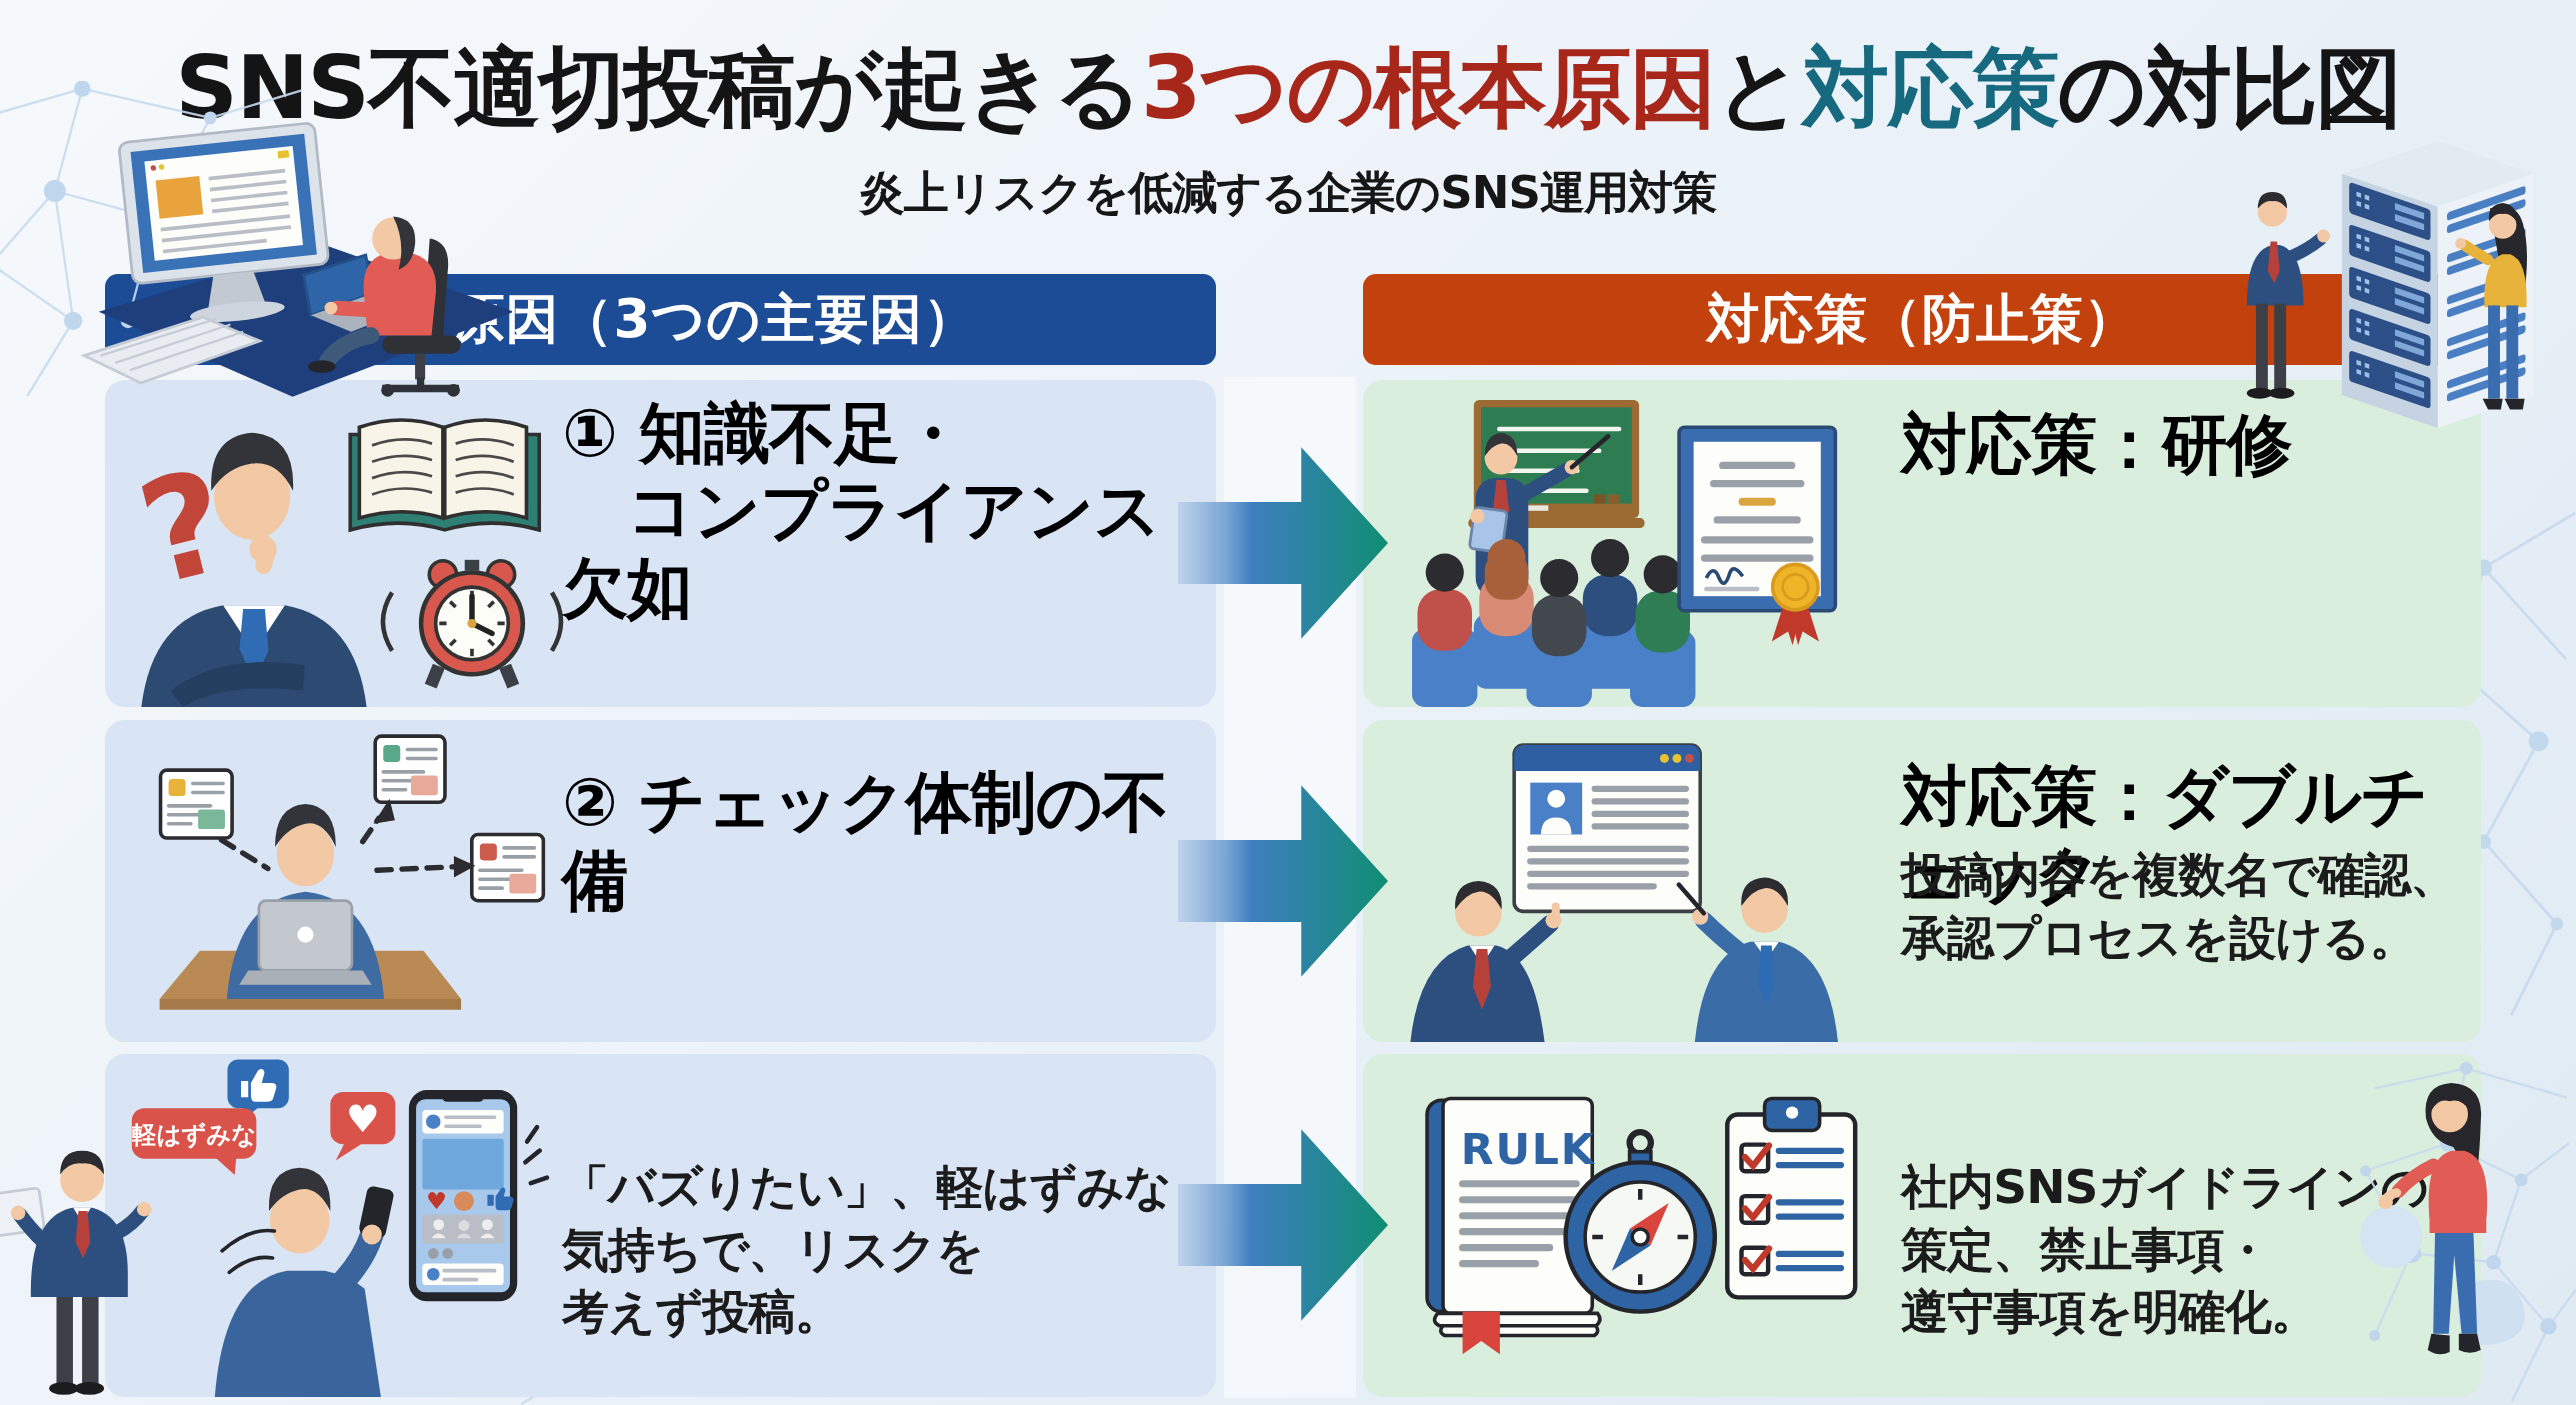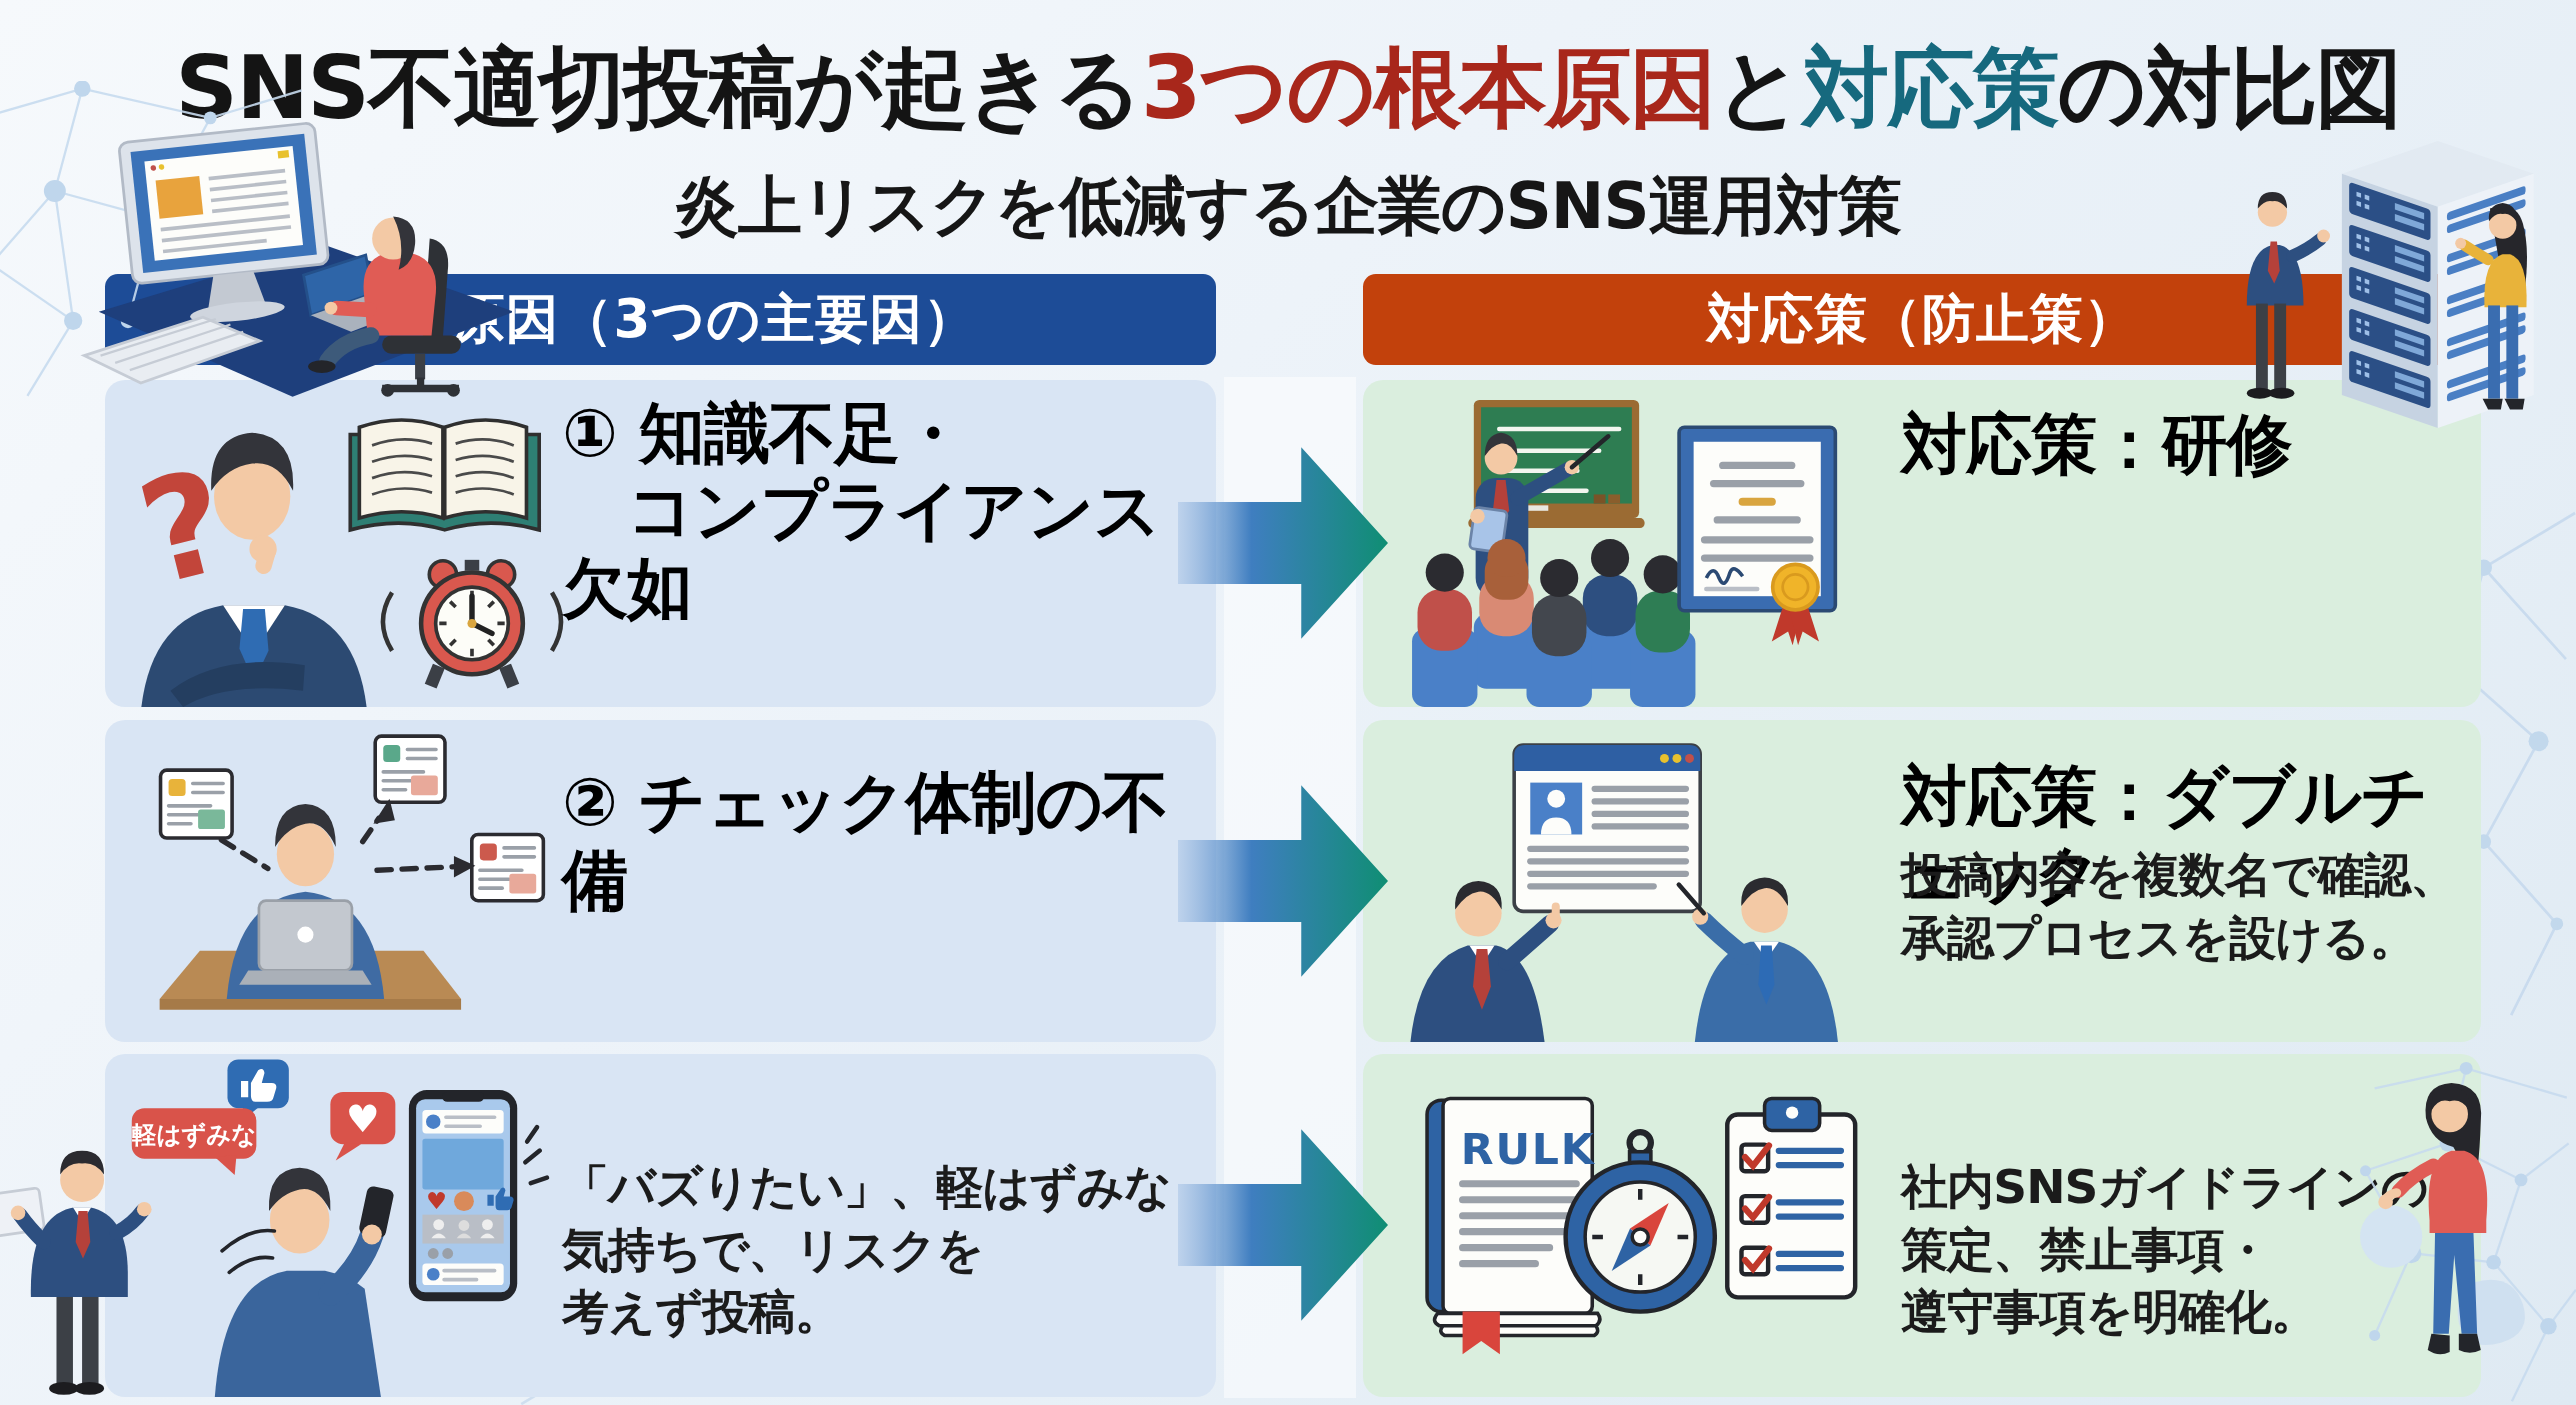--- a/index.html
+++ b/index.html
@@ -11,21 +11,21 @@
   .abs{position:absolute;}
   svg{display:block;}
   svg text{font-family:"DejaVu Sans","Liberation Sans",sans-serif;}
 
   
   .title{top:38px;left:0;width:2576px;text-align:center;
     font-size:87px;font-weight:bold;letter-spacing:-1.8px;color:#141414;line-height:1.15;white-space:nowrap;}
   .seg-red{color:#a8271b;}
   .seg-teal{color:#16697e;}
   .subtitle{top:163px;left:0;width:2576px;text-align:center;
-    font-size:64px;font-weight:bold;color:#161616;letter-spacing:-0.9px;white-space:nowrap;}
+    font-size:45px;font-weight:bold;color:#161616;letter-spacing:-0.9px;white-space:nowrap;}
 
   
   .col-hdr{top:274px;height:91px;border-radius:12.8px;color:#ffffff;
     font-size:53px;font-weight:bold;display:flex;align-items:center;justify-content:center;
     letter-spacing:0.9px;white-space:nowrap;}
   .hdr-causes{left:105px;width:1111px;background:#1d4c97;}
   .hdr-measures{left:1363px;width:1118px;background:#c2410c;}
 
   
   .lane{left:1224px;top:377px;width:132px;height:1021px;background:rgba(255,255,255,.5);}

